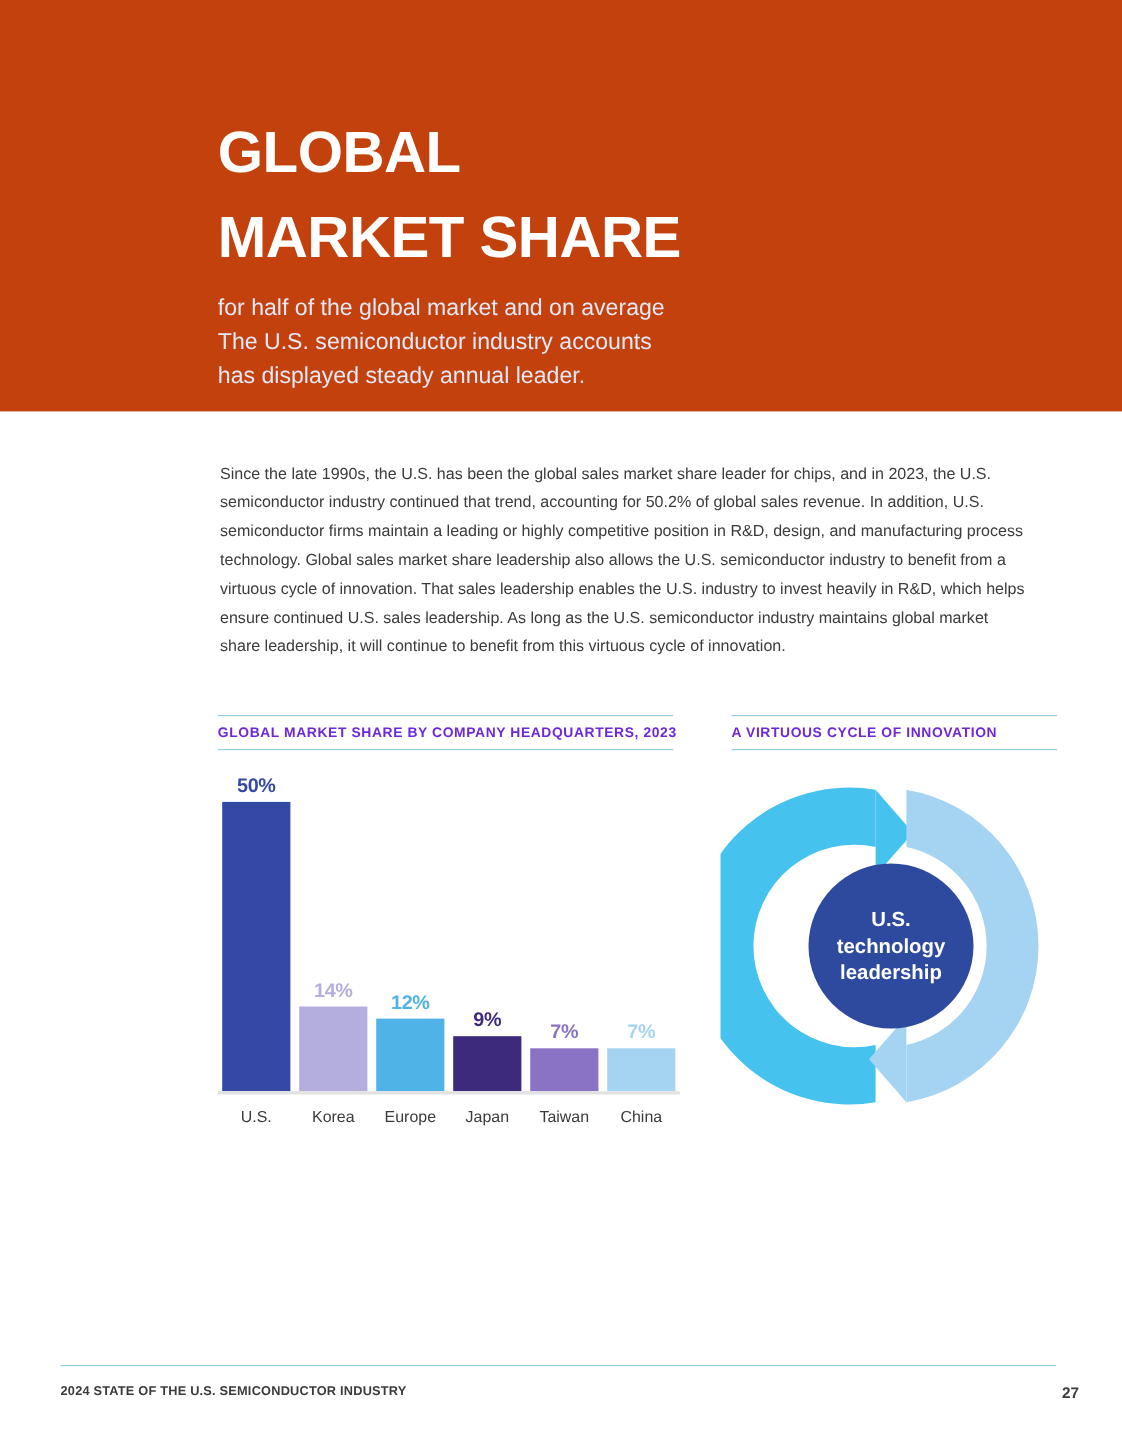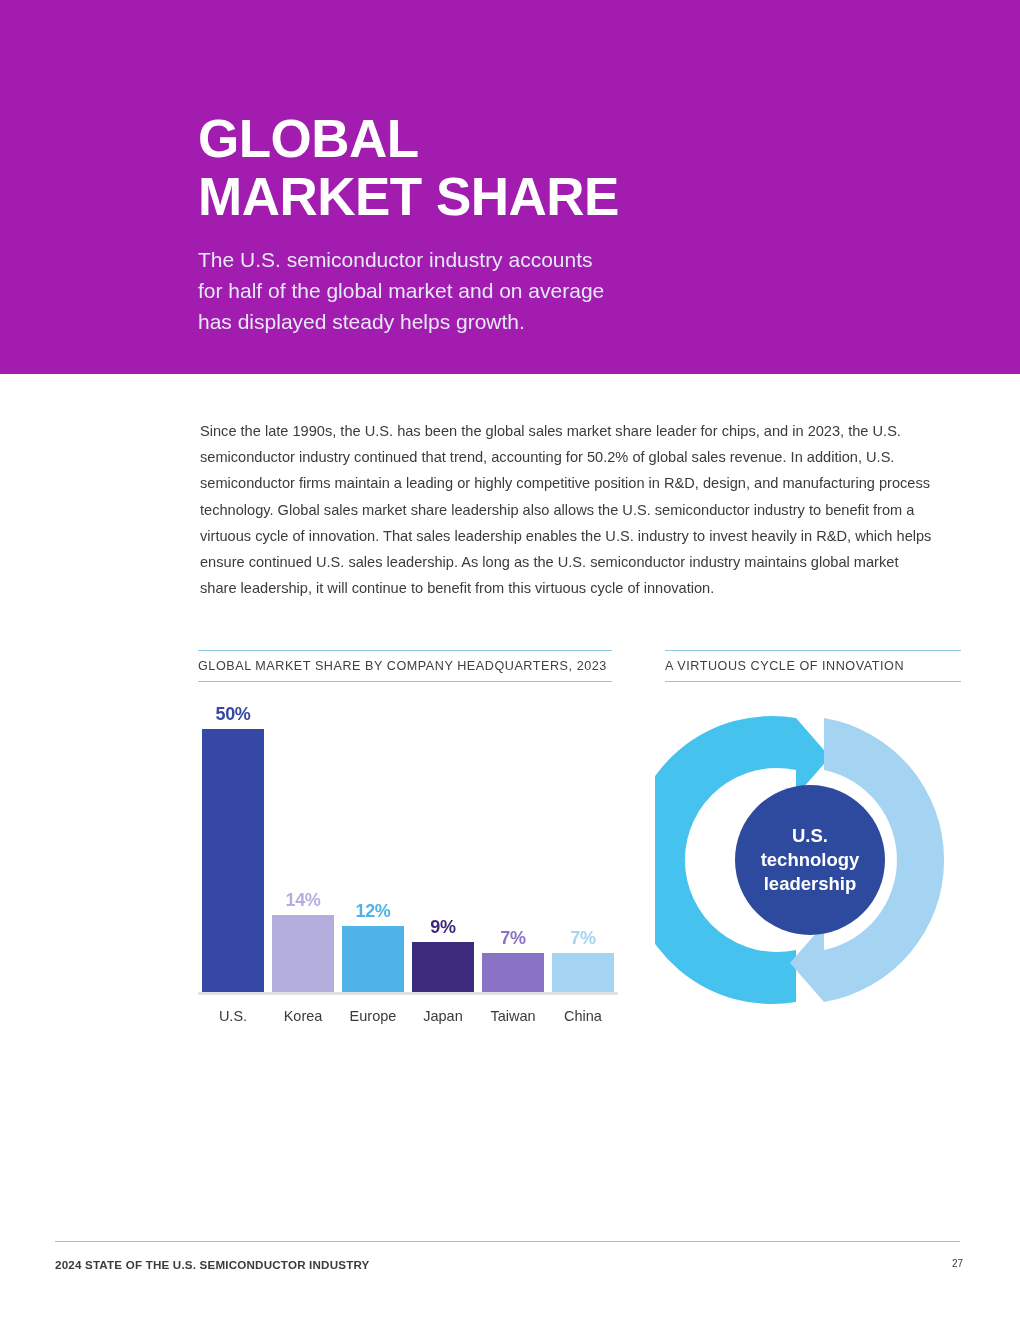--- a/index.html
+++ b/index.html
@@ -14,37 +14,37 @@
     position: relative;
     overflow: hidden;
   }
 
   
   .hero {
     position: absolute;
     left: 0; top: 0;
     width: 1020px;
     height: 374px;
-    background: #a21caf;
+    background: #c2410c;
   }
   .hero-inner {
     position: absolute;
     left: 198px;
     top: 110px;
     width: 660px;
   }
   .hero-title {
     color: #ffffff;
     font-weight: bold;
     font-size: 53px;
     line-height: 58px;
     letter-spacing: -0.5px;
     margin: 0;
   }
-  .hero-title .line2 { display: block; }
+  .hero-title .line2 { display: block; margin-top: 20px; }
   .hero-sub {
     color: #e6e9f5;
     font-size: 21px;
     line-height: 31px;
     margin: 18px 0 0 0;
     font-weight: normal;
   }
   .hero-sub span { display: block; }
 
   
@@ -58,23 +58,23 @@
     line-height: 26.2px;
   }
 
   
   .sec-head {
     position: absolute;
     border-top: 1px solid #8ecbe0;
     border-bottom: 1px solid #8ecbe0;
     height: 30px;
     line-height: 30px;
-    color: #404040;
+    color: #6d28d9;
     font-size: 12.6px;
-    font-weight: normal;
+    font-weight: bold;
     letter-spacing: 0.55px;
     white-space: nowrap;
   }
   .sec-head.left  { left: 198px; top: 650px; width: 414px; }
   .sec-head.right { left: 665px; top: 650px; width: 296px; }
 
   
   .chart {
     position: absolute;
     left: 198px;
@@ -175,40 +175,40 @@
     position: absolute;
     left: 55px;
     top: 1258px;
     font-size: 11.6px;
     font-weight: bold;
     letter-spacing: 0.2px;
     color: #3b3b3d;
   }
   .footer-right {
     position: absolute;
-    right: 57px;
+    right: 39px;
     top: 1258px;
-    font-size: 10px;
-    font-weight: normal;
+    font-size: 14px;
+    font-weight: bold;
     color: #3b3b3d;
   }
 </style>
 </head>
 <body>
 
 <div class="hero">
   <div class="hero-inner">
     <h1 class="hero-title">
       <span>GLOBAL</span>
       <span class="line2">MARKET SHARE</span>
     </h1>
     <p class="hero-sub">
+      <span>for half of the global market and on average</span>
       <span>The U.S. semiconductor industry accounts</span>
-      <span>for half of the global market and on average</span>
-      <span>has displayed steady helps growth.</span>
+      <span>has displayed steady annual leader.</span>
     </p>
   </div>
 </div>
 
 <div class="body-copy">Since the late 1990s, the U.S. has been the global sales market share leader for chips, and in 2023, the U.S. semiconductor industry continued that trend, accounting for 50.2% of global sales revenue. In addition, U.S. semiconductor firms maintain a leading or highly competitive position in R&amp;D, design, and manufacturing process technology. Global sales market share leadership also allows the U.S. semiconductor industry to benefit from a virtuous cycle of innovation. That sales leadership enables the U.S. industry to invest heavily in R&amp;D, which helps ensure continued U.S. sales leadership. As long as the U.S. semiconductor industry maintains global market share leadership, it will continue to benefit from this virtuous cycle of innovation.</div>
 
 <div class="sec-head left">GLOBAL MARKET SHARE BY COMPANY HEADQUARTERS, 2023</div>
 <div class="sec-head right">A VIRTUOUS CYCLE OF INNOVATION</div>
 
 <div class="chart">

